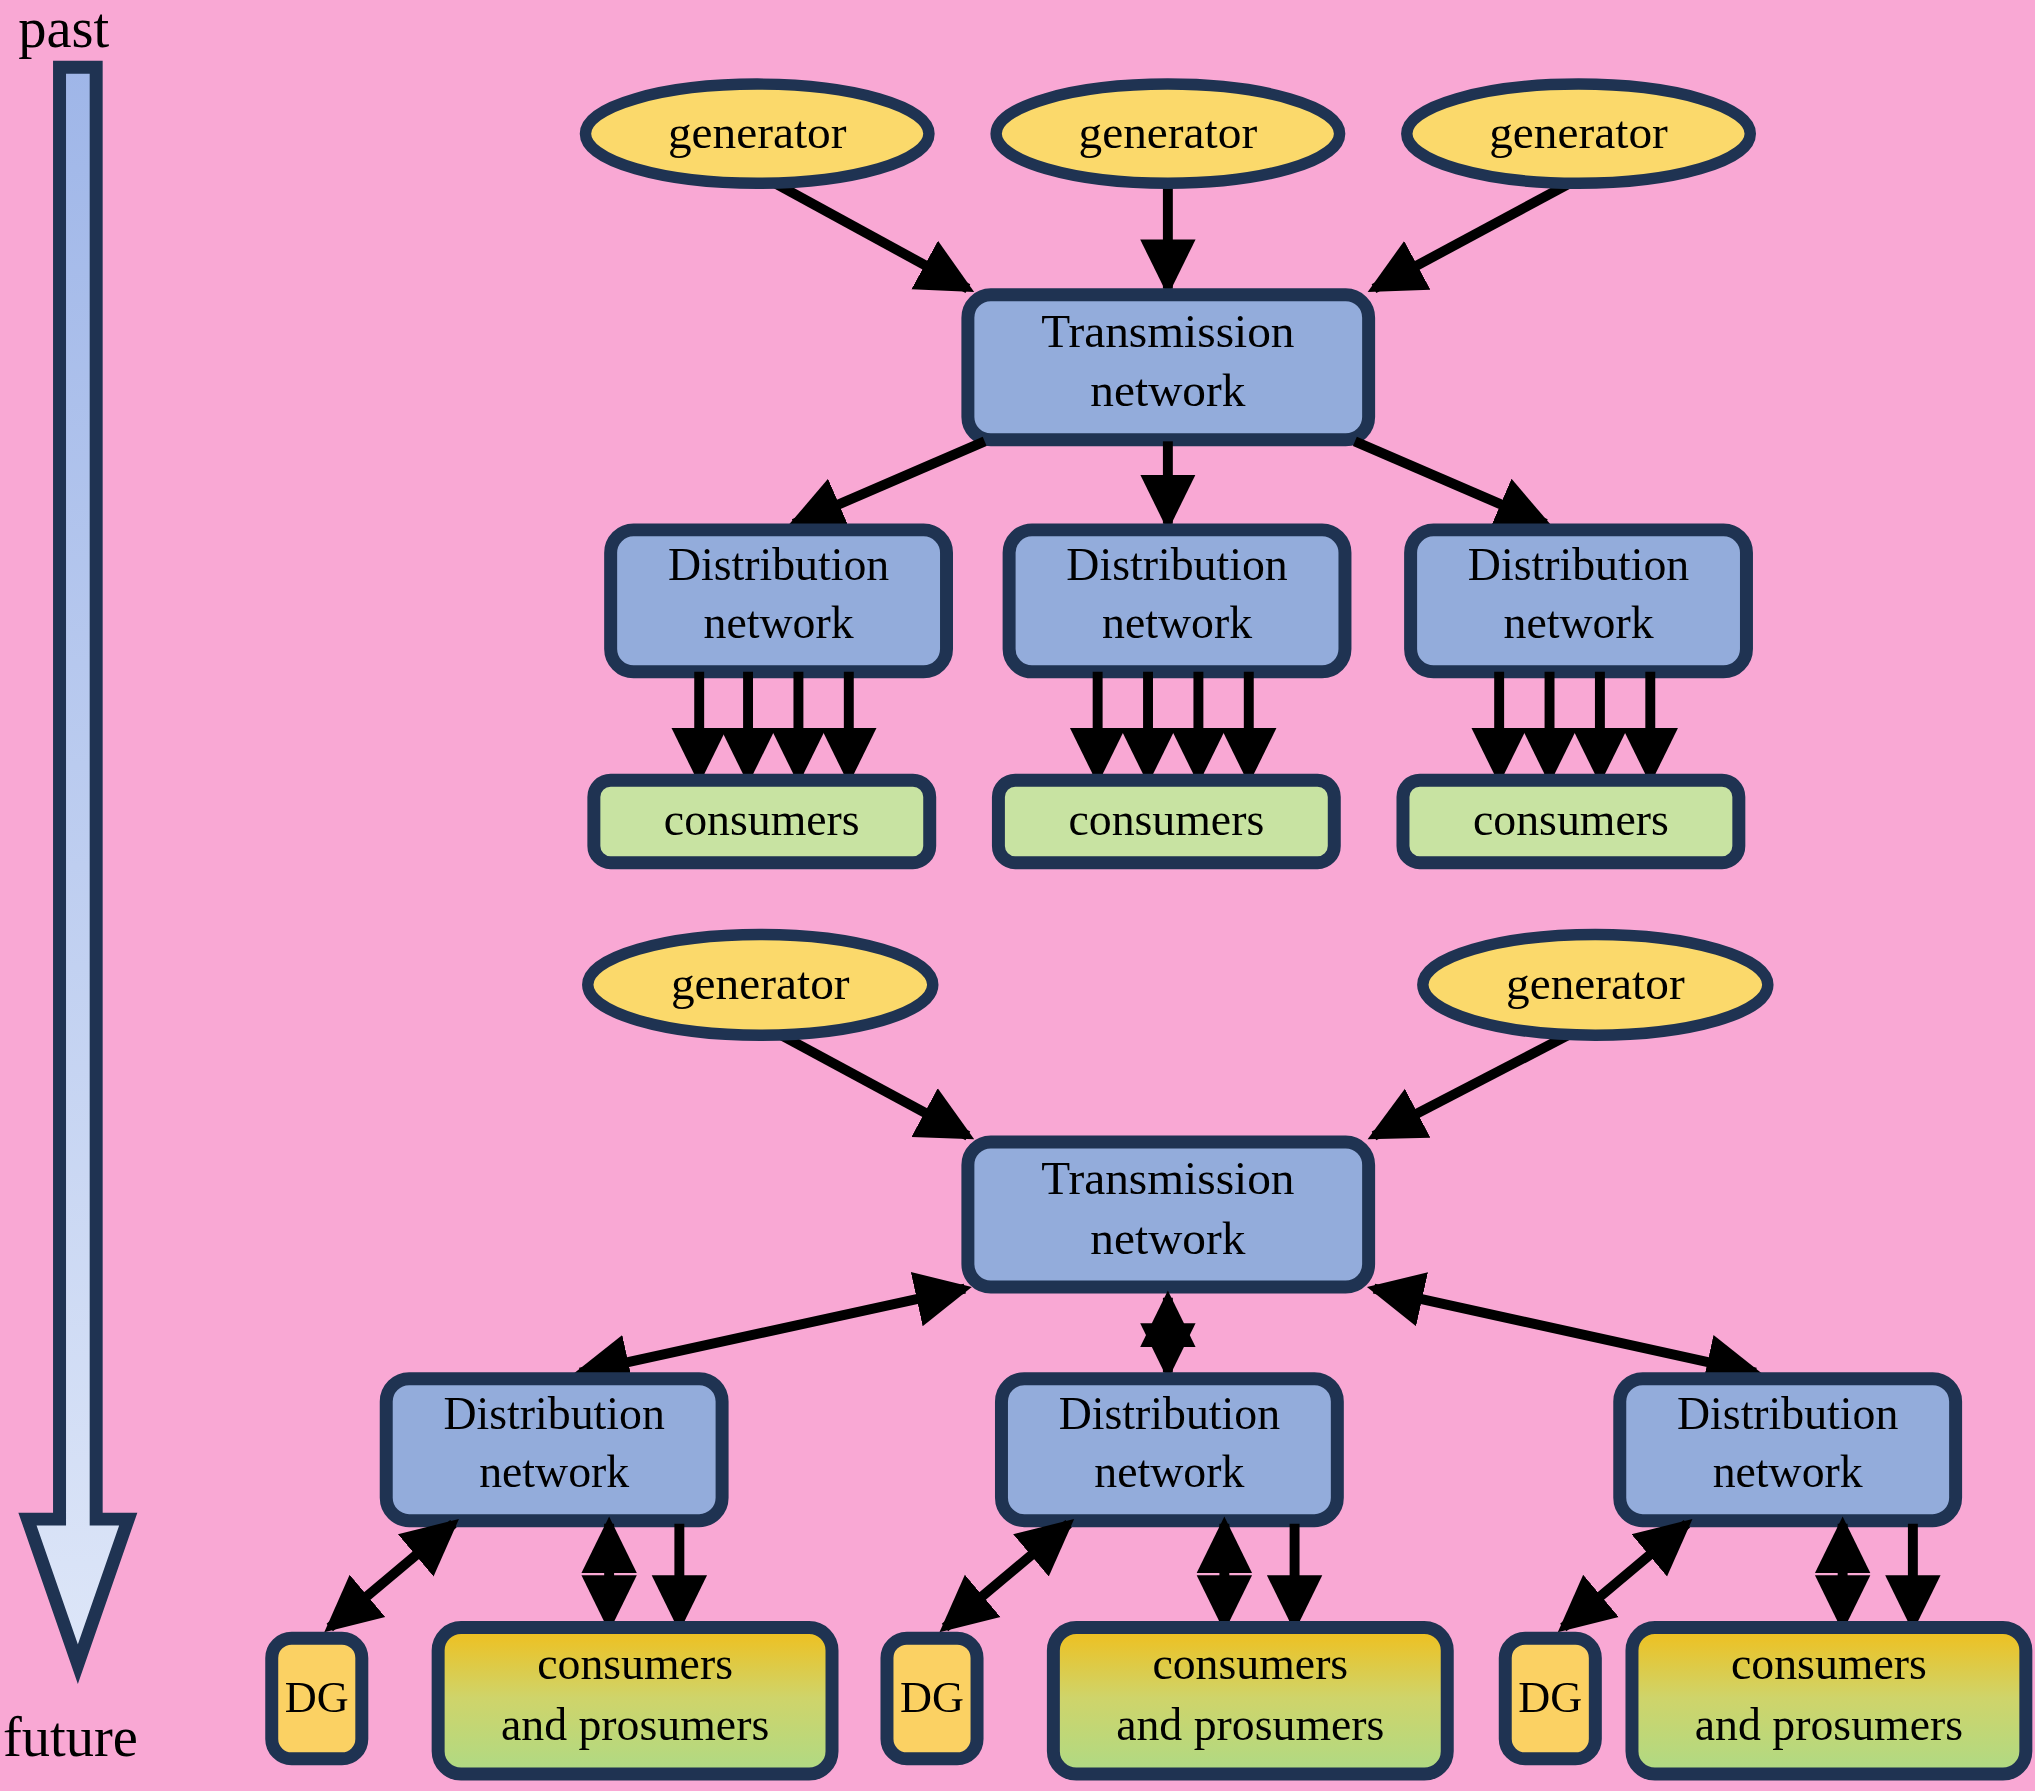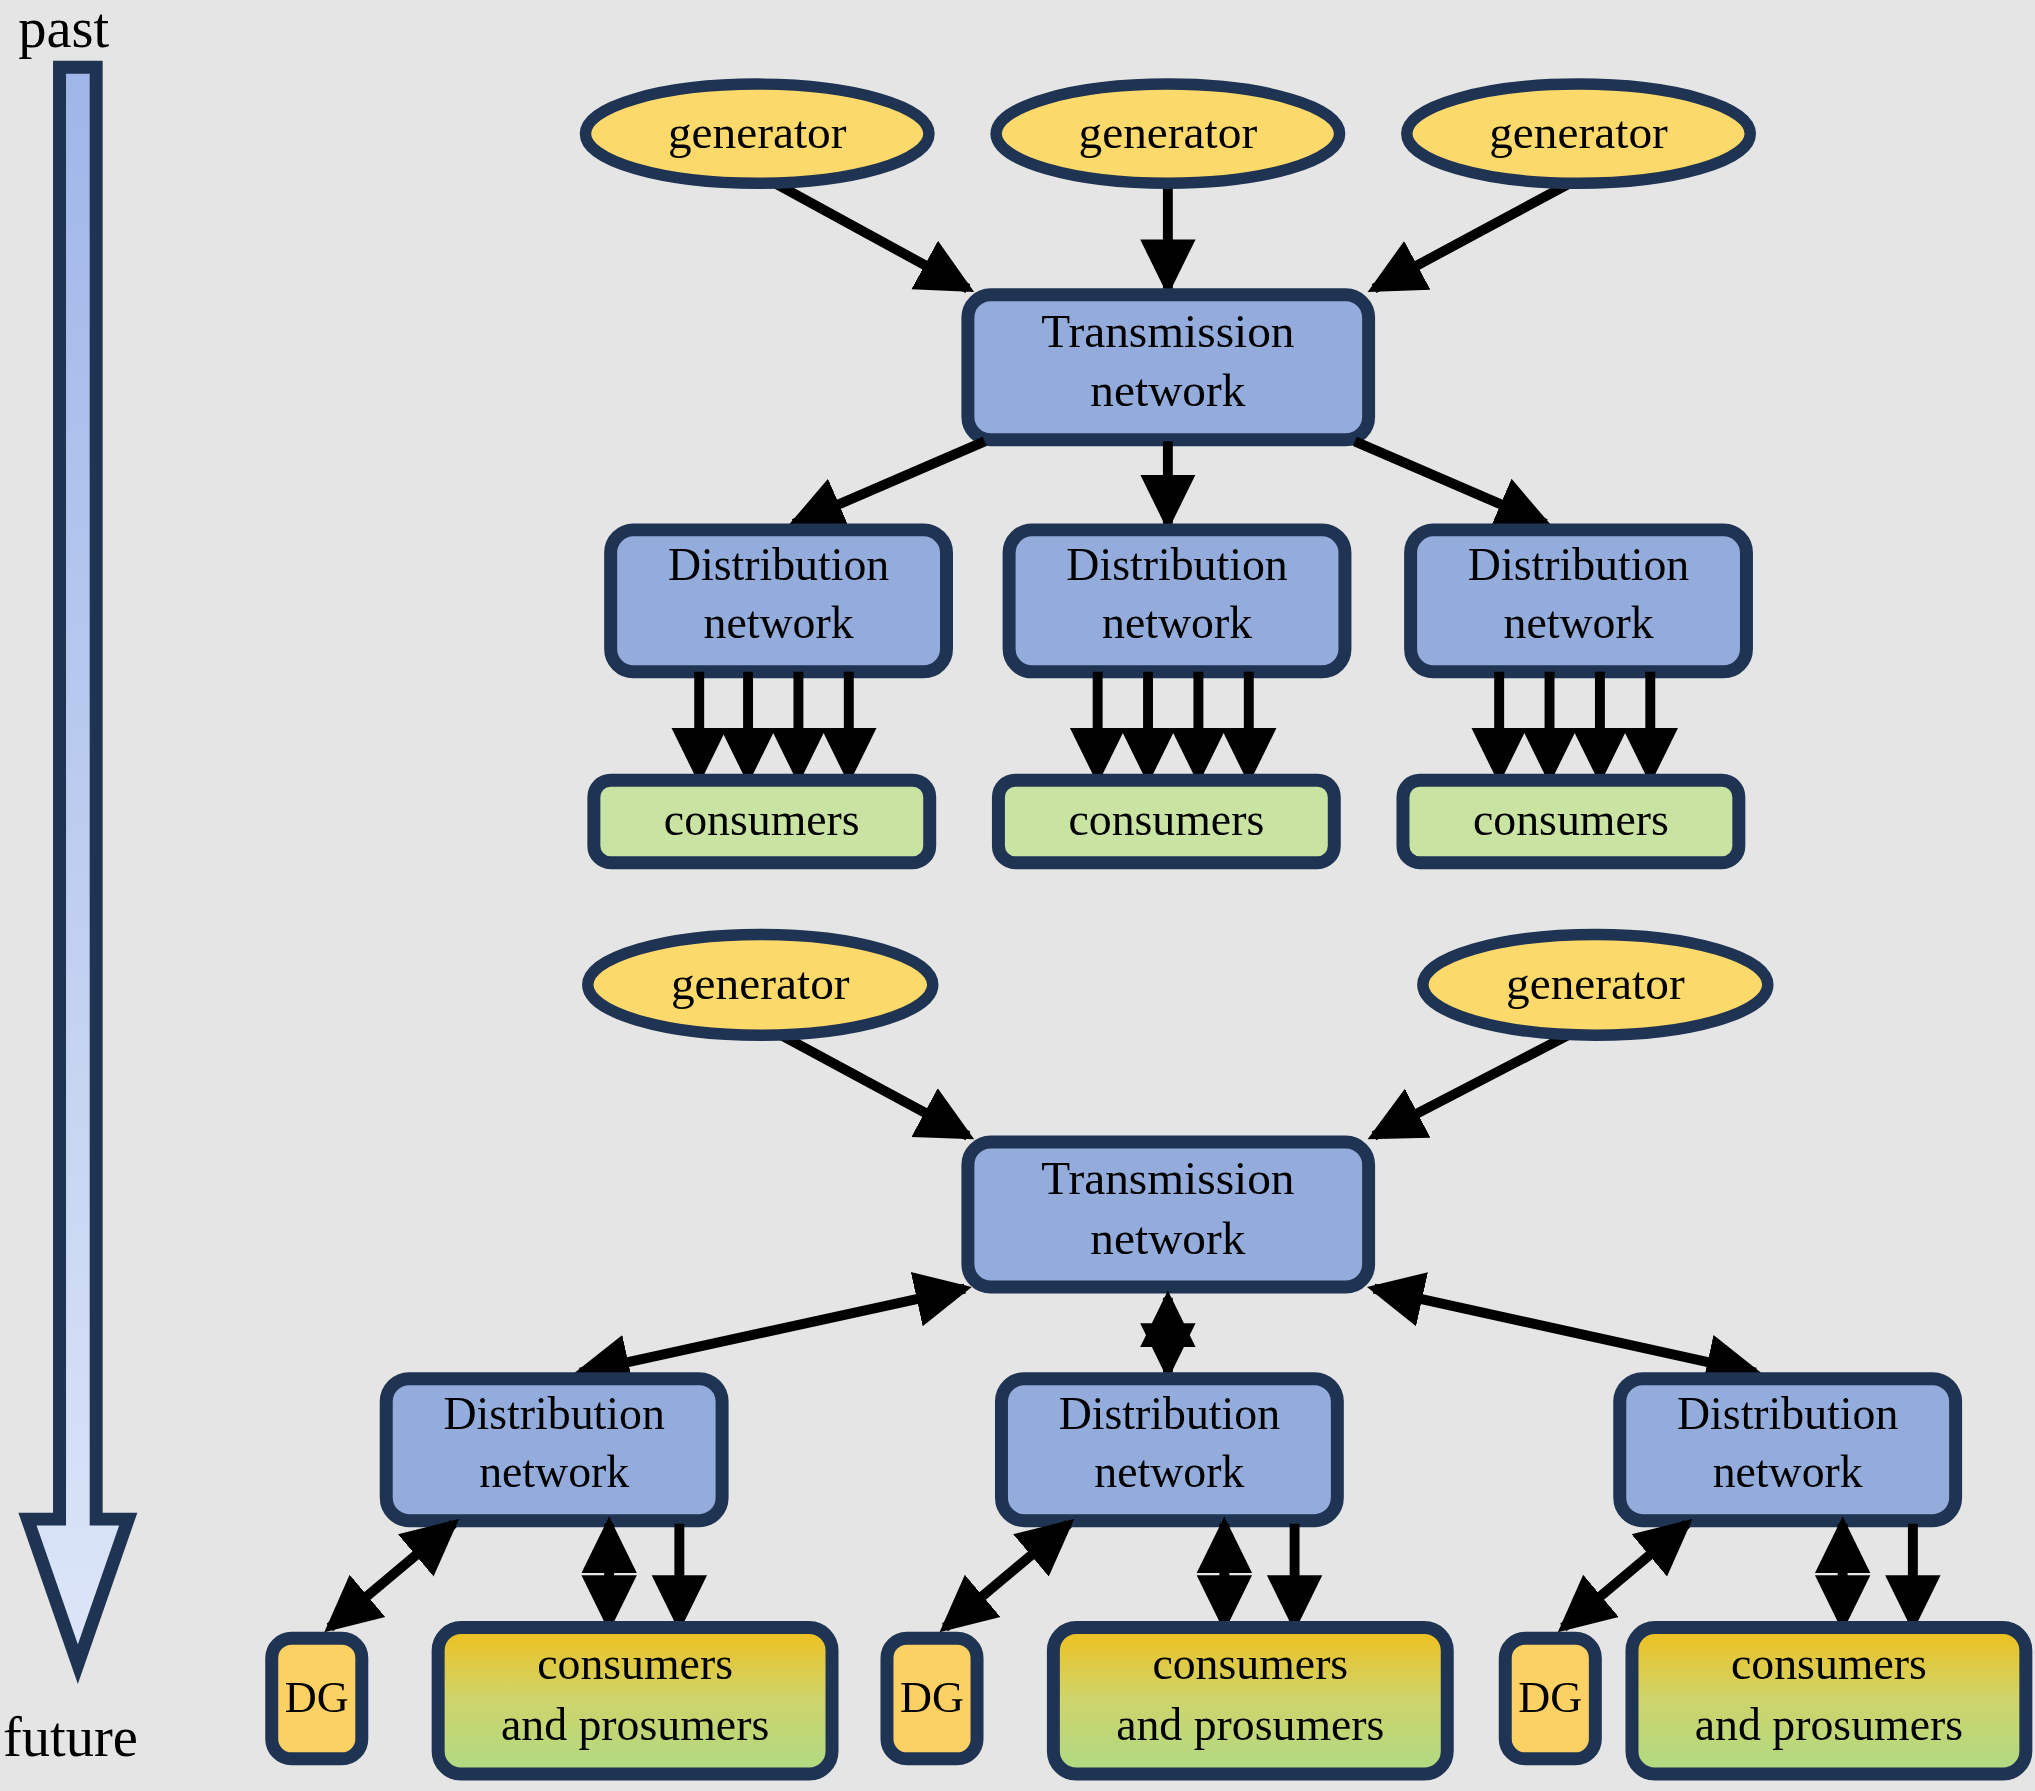--- a/index.html
+++ b/index.html
@@ -1,17 +1,17 @@
 <!DOCTYPE html>
 <html style="font-size:12.2px"><head>
 <meta charset="utf-8">
 <style>
   html,body{margin:0;padding:0;background:#ffffff;}
   body{width:2035px;height:1791px;overflow:hidden;font-family:"Liberation Serif",serif;}
-  #stage{position:relative;width:2035px;height:1791px;background:#e5e5e5;}
+  #stage{position:relative;width:2035px;height:1791px;background:#f9a8d4;}
   svg#canvas{position:absolute;left:0;top:0;width:2035px;height:1791px;}
   .nodeText{font-family:"Liberation Serif",serif;fill:#000;text-anchor:middle;dominant-baseline:middle;}
   .tlabel{font-family:"Liberation Serif",serif;fill:#000;}
 </style>
 </head>
 <body>
 
 <div id="stage">
 <svg id="canvas" viewBox="0 0 2666 2346">
   <defs>

